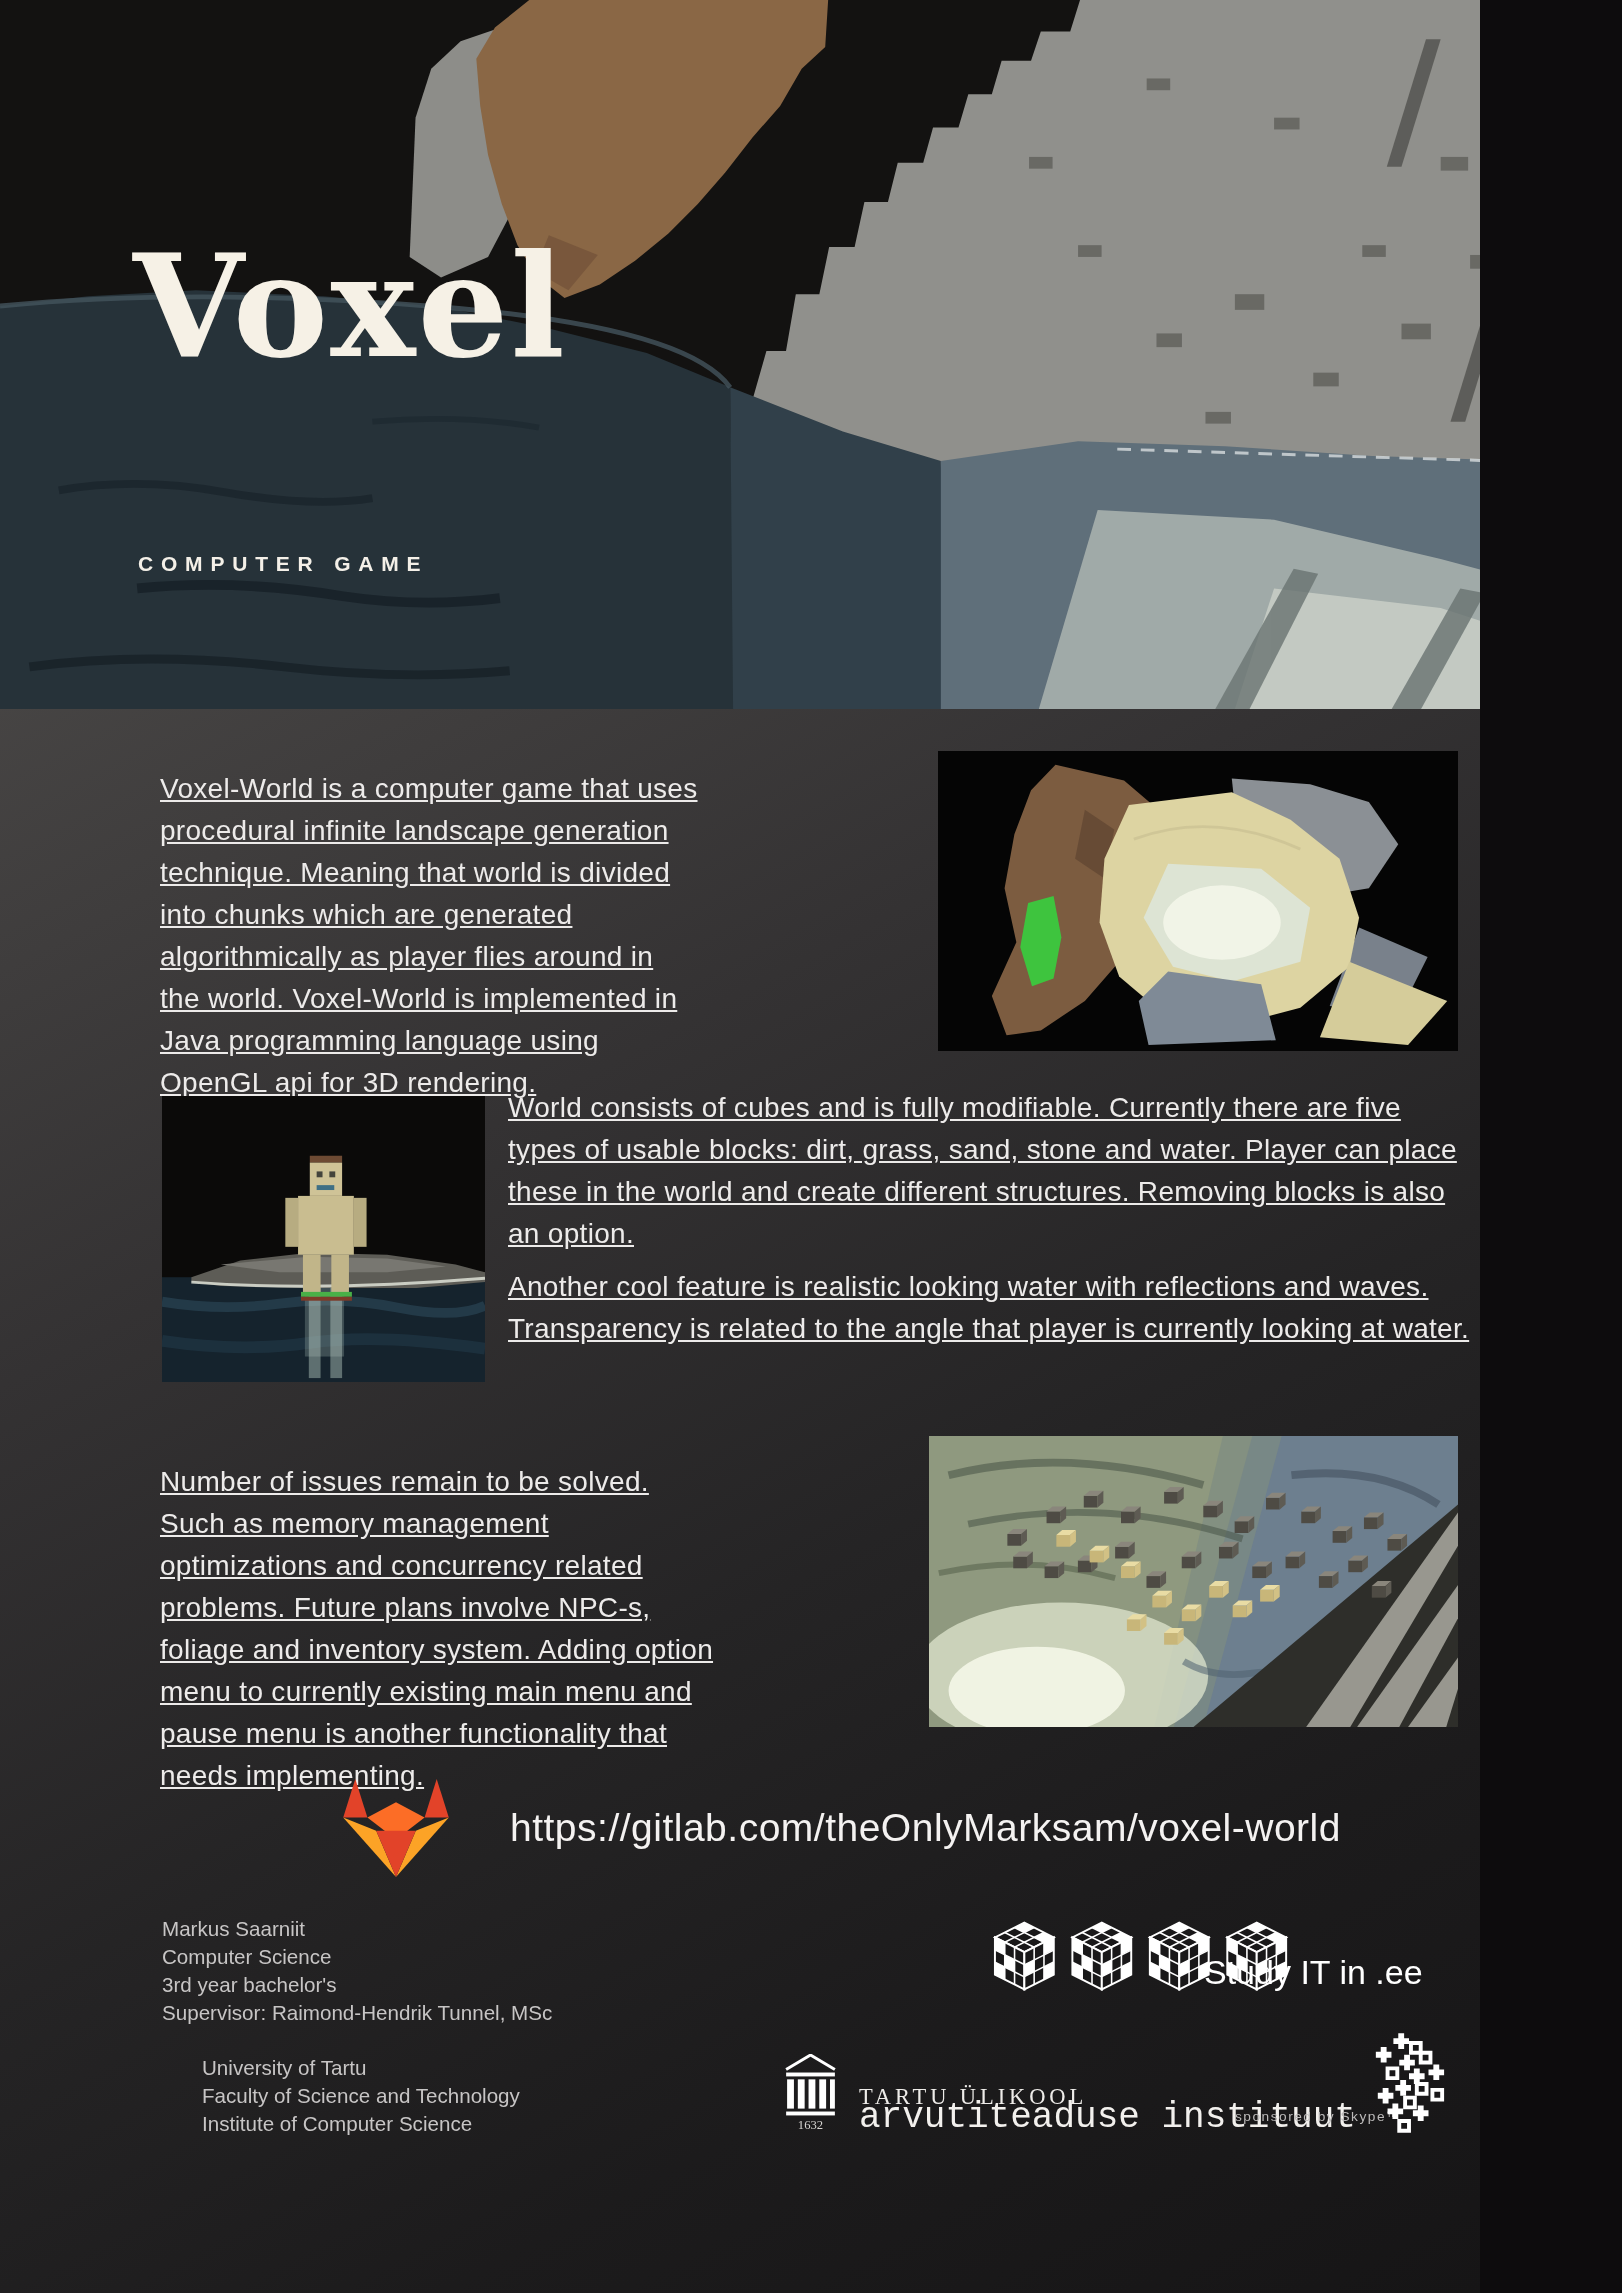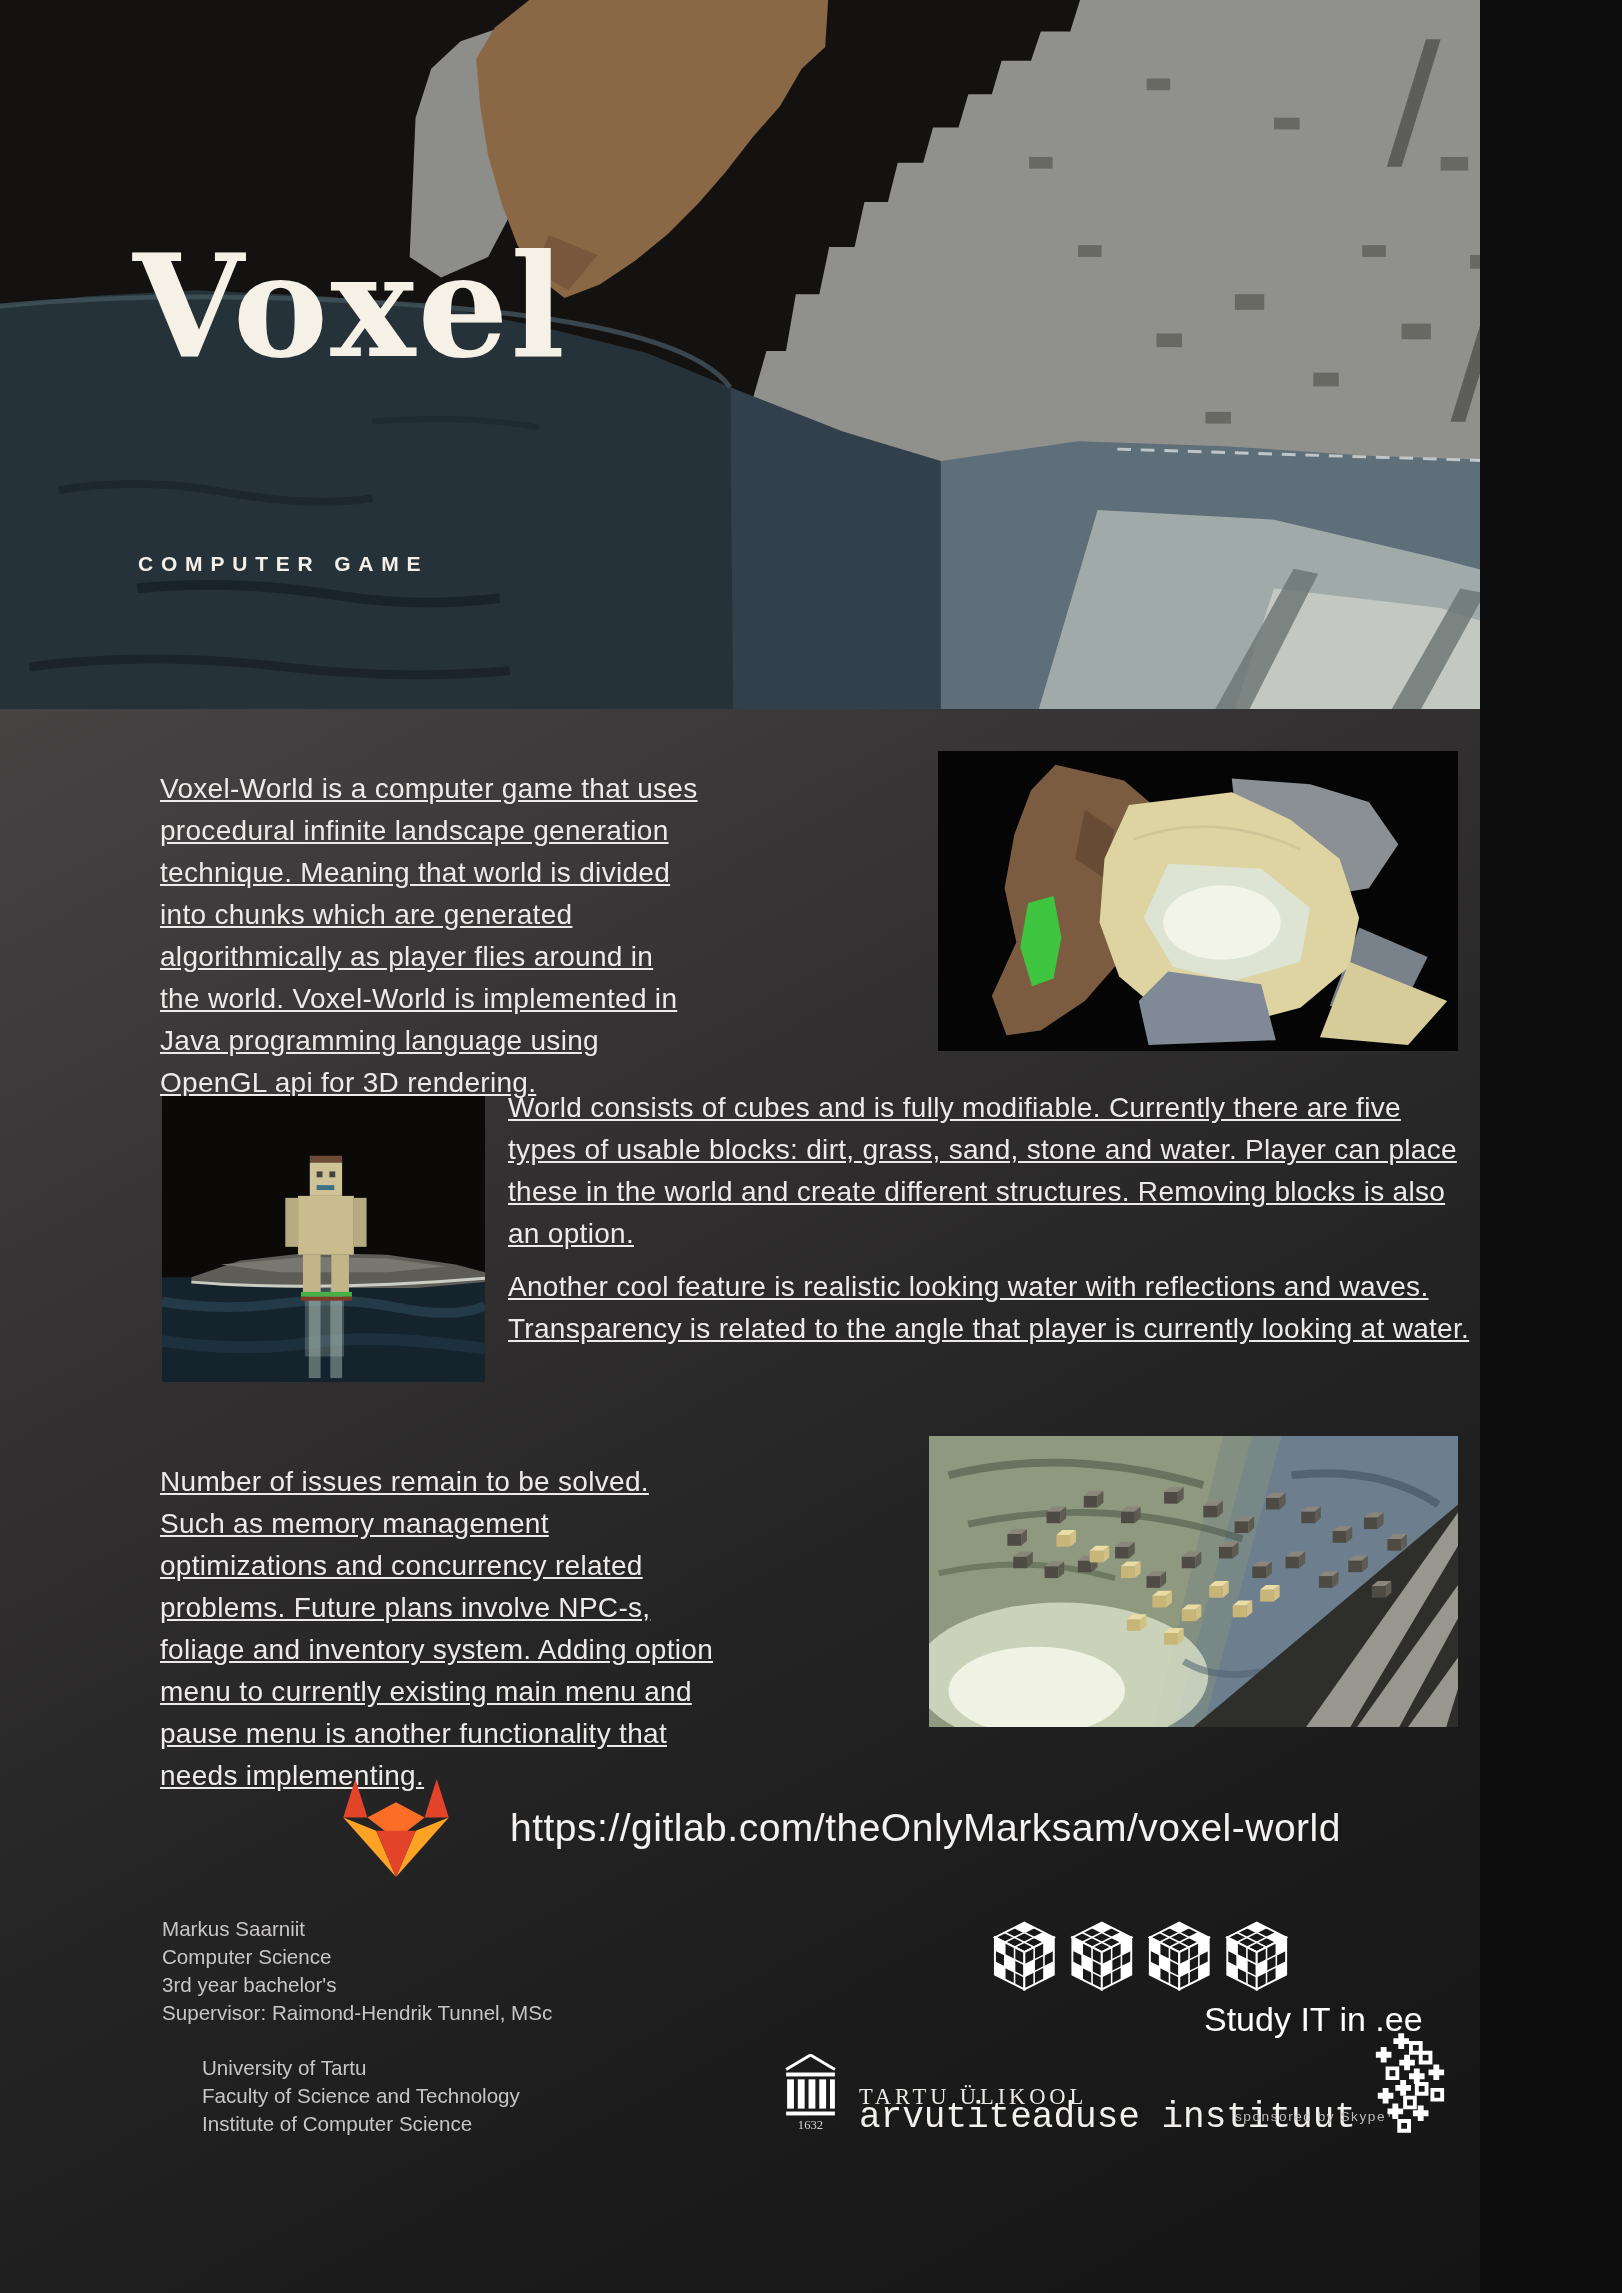--- a/index.html
+++ b/index.html
@@ -39,21 +39,21 @@
   .repo-url{left:510px;top:1806px;font-size:39px;color:#f4f2f1;letter-spacing:0.5px;white-space:nowrap;}
   .credits{color:#c7c5c5;font-size:20.6px;line-height:28px;white-space:pre-line;}
   .credits1{left:162px;top:1915px;}
   .credits2{left:162px;top:2054px;margin-left:40px;}
   .cubes{left:992px;top:1919px;width:301px;height:76px;}
   .cubes svg{display:block;width:100%;height:100%;}
   .ut-icon{left:784px;top:2054px;width:53px;height:78px;}
   .ut-icon svg{display:block;width:100%;height:100%;}
   .ut-name{left:859px;top:2072px;font-family:"Liberation Serif",serif;font-size:22.5px;letter-spacing:3.9px;color:#eeece9;white-space:nowrap;margin-top:12px;}
   .ut-dept{left:859px;top:2097px;font-family:Liberation Mono, monospace;font-size:36px;color:#f2f0ed;white-space:nowrap;}
-  .studyit-title{left:1204px;top:2000px;font-size:34px;font-weight:400;color:#ffffff;white-space:nowrap;}
+  .studyit-title{left:1204px;top:1953px;font-size:34px;font-weight:400;color:#ffffff;white-space:nowrap;}
   .studyit-sub{left:1235px;top:2109px;font-size:13.7px;letter-spacing:1.5px;color:#bcbaba;white-space:nowrap;}
   .studyit-pattern{left:1370px;top:2033px;width:78px;height:102px;}
   .studyit-pattern svg{display:block;width:100%;height:100%;}
 </style>
 </head>
 <body>
 
 <div id="poster">
 
   <div class="abs hero">

